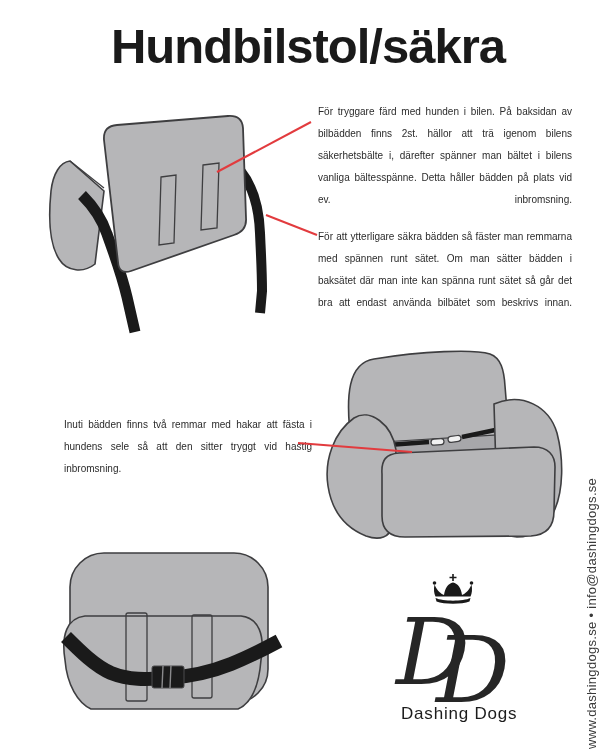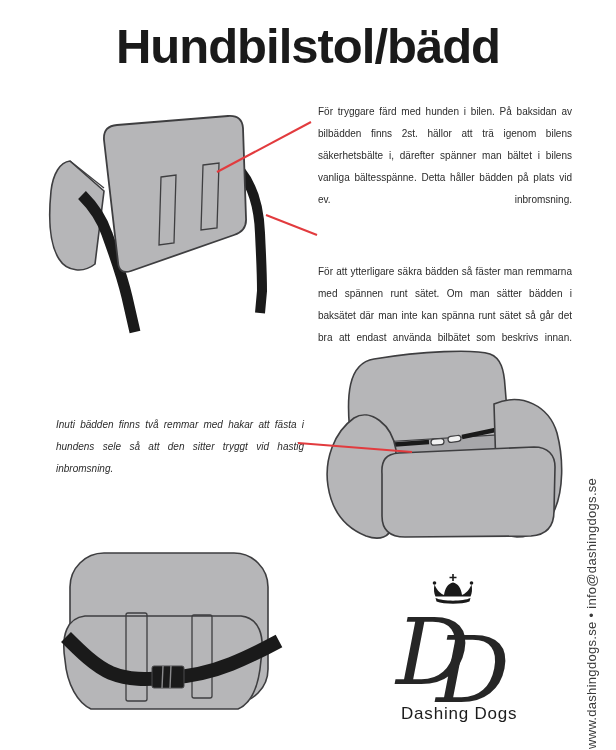--- a/index.html
+++ b/index.html
@@ -10,42 +10,42 @@
   .page-title{
     position:absolute;top:18px;left:0;width:616px;text-align:center;
     font-size:49px;font-weight:bold;letter-spacing:-1px;color:#1a1a1a;
   }
   .para{
     position:absolute;font-size:10px;line-height:22px;text-align:justify;
     color:#2b2b2b;
   }
   .para::after{content:"";display:inline-block;width:100%;}
   #para-seatbelt{left:318px;top:101px;width:254px;}
-  #para-strap{left:318px;top:226px;width:254px;margin-top:35px;}
-  #para-harness{left:56px;top:414px;width:248px;font-style:italic;}
+  #para-strap{left:318px;top:226px;width:254px;}
+  #para-harness{left:64px;top:414px;width:248px;}
   .illus{position:absolute;}
   #illus-back{left:40px;top:95px;}
   #illus-front{left:322px;top:348px;}
   #illus-bottom{left:55px;top:545px;}
   #pointer-overlay{position:absolute;left:0;top:0;z-index:5;pointer-events:none;}
   .logo-wrap{position:absolute;left:392px;top:572px;width:180px;height:140px;}
   .brand-text{
     position:absolute;left:401px;top:704px;width:180px;
     font-size:17px;letter-spacing:0.8px;color:#1c1c1c;
   }
   .vertical-footer{
     position:absolute;left:584px;top:477px;height:272px;width:20px;
     writing-mode:vertical-rl;transform:rotate(180deg);
     font-size:13px;letter-spacing:0.3px;color:#3a3a3a;white-space:nowrap;
   }
 </style>
 </head>
 <body>
 
-<div class="page-title">Hundbilstol/bädd</div>
+<div class="page-title">Hundbilstol/säkra</div>
 
 <div class="para" id="para-seatbelt">För tryggare färd med hunden i bilen. På baksidan av bilbädden finns 2st. hällor att trä igenom bilens säkerhetsbälte i, därefter spänner man bältet i bilens vanliga bältesspänne. Detta håller bädden på plats vid ev. inbromsning.</div>
 
 <div class="para" id="para-strap">För att ytterligare säkra bädden så fäster man remmarna med spännen runt sätet. Om man sätter bädden i baksätet där man inte kan spänna runt sätet så går det bra att endast använda bilbätet som beskrivs innan.</div>
 
 <div class="para" id="para-harness">Inuti bädden finns två remmar med hakar att fästa i hundens sele så att den sitter tryggt vid hastig inbromsning.</div>
 
 <svg class="illus" id="illus-back" width="240" height="250" viewBox="0 0 240 250">
 
   <path d="M30,66 C20,67 13,79 11,96 C8,126 10,150 19,164 C27,177 44,178 55,169 L64,96 Z" fill="#b6b6b8" stroke="#3e3e40" stroke-width="1.6"></path>

